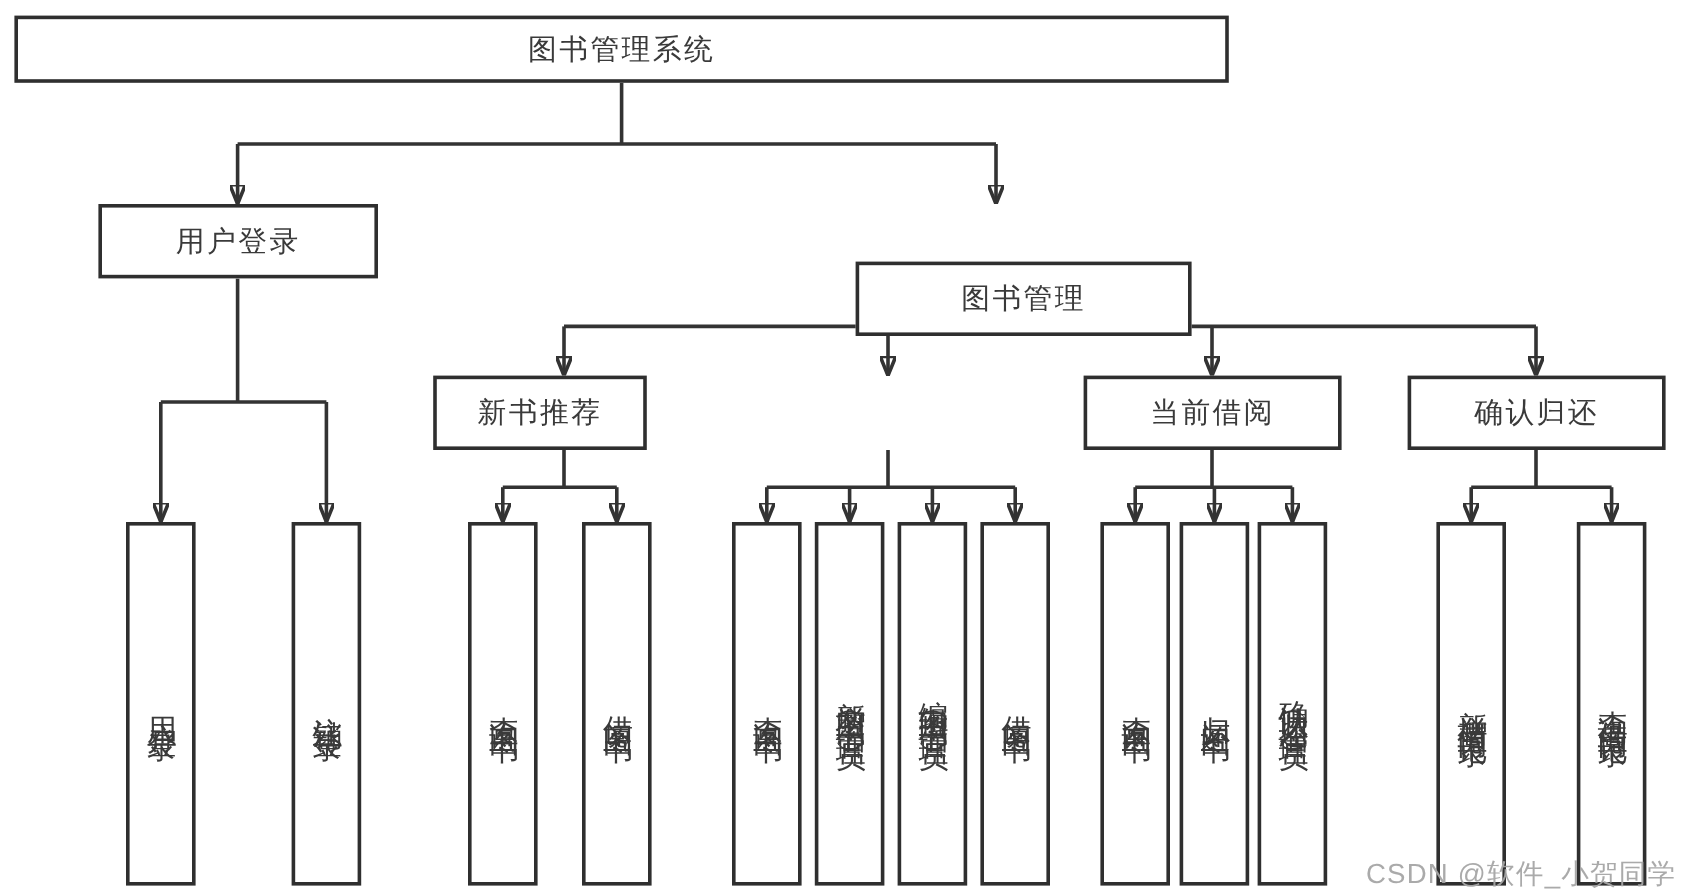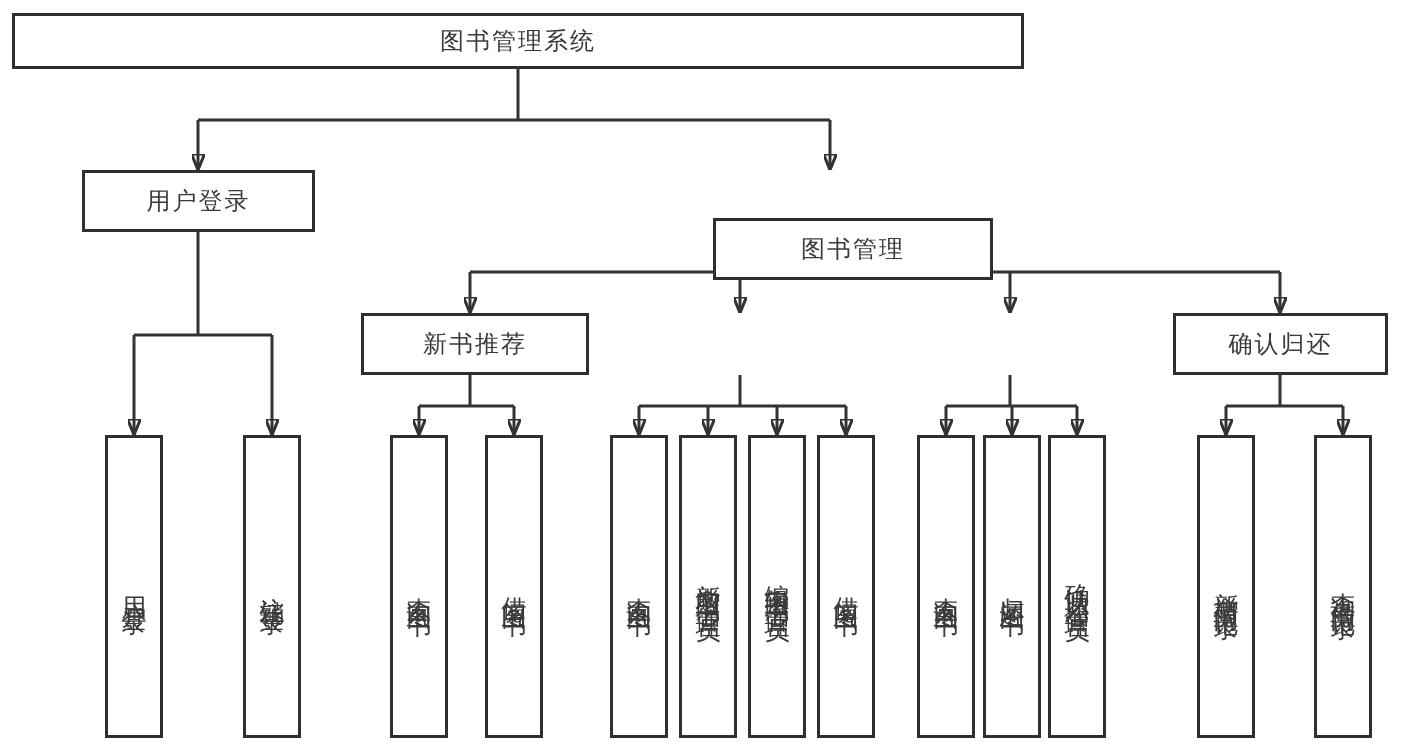--- a/index.html
+++ b/index.html
@@ -82,34 +82,36 @@
     <path marker-end="url(#arrow)" d="M1077,406 V435"></path>
     <path marker-end="url(#arrow)" d="M1226,406 V435"></path>
     <path marker-end="url(#arrow)" d="M1343,406 V435"></path>
   </svg>
 
   <div class="box h" style="left:12px; top:13px; width:1012px; height:56px;">图书管理系统</div>
 
   <div class="box h" style="left:82px; top:170px; width:233px; height:62px;">用户登录</div>
   <div class="box h" style="left:713px; top:170px; width:280px; height:62px;margin-top:48px;">图书管理</div>
 
-  <div class="box h" style="left:361px; top:313px; width:228px; height:62px;">新书推荐</div>
+  <div class="box h" style="left:361px; top:313px; width:178px; height:62px;">新书推荐</div>
+  <div class="box h" style="left:903px; top:313px; width:215px; height:62px;">当前借阅</div>
   <div class="box h" style="left:1173px; top:313px; width:215px; height:62px;">确认归还</div>
 
   <div class="box v" style="left:105px;">用户登录</div>
   <div class="box v" style="left:243px;">注销登录</div>
 
   <div class="box v" style="left:390px;">查询图书</div>
   <div class="box v" style="left:485px;">借阅图书</div>
 
   <div class="box v" style="left:610px;">查询图书</div>
   <div class="box v" style="left:679px;">新增图书（管理员）</div>
   <div class="box v" style="left:748px;">编辑图书（管理员）</div>
   <div class="box v" style="left:817px;">借阅图书</div>
 
   <div class="box v" style="left:917px;">查询图书</div>
   <div class="box v" style="left:983px;">归还图书</div>
   <div class="box v" style="left:1048px;">确认归还（管理员）</div>
 
   <div class="box v" style="left:1197px;">新增借阅记录</div>
   <div class="box v" style="left:1314px;">查询借阅记录</div>
 
+  <div class="watermark">CSDN @软件_小贺同学</div>
 </div>
 
 </body></html>

